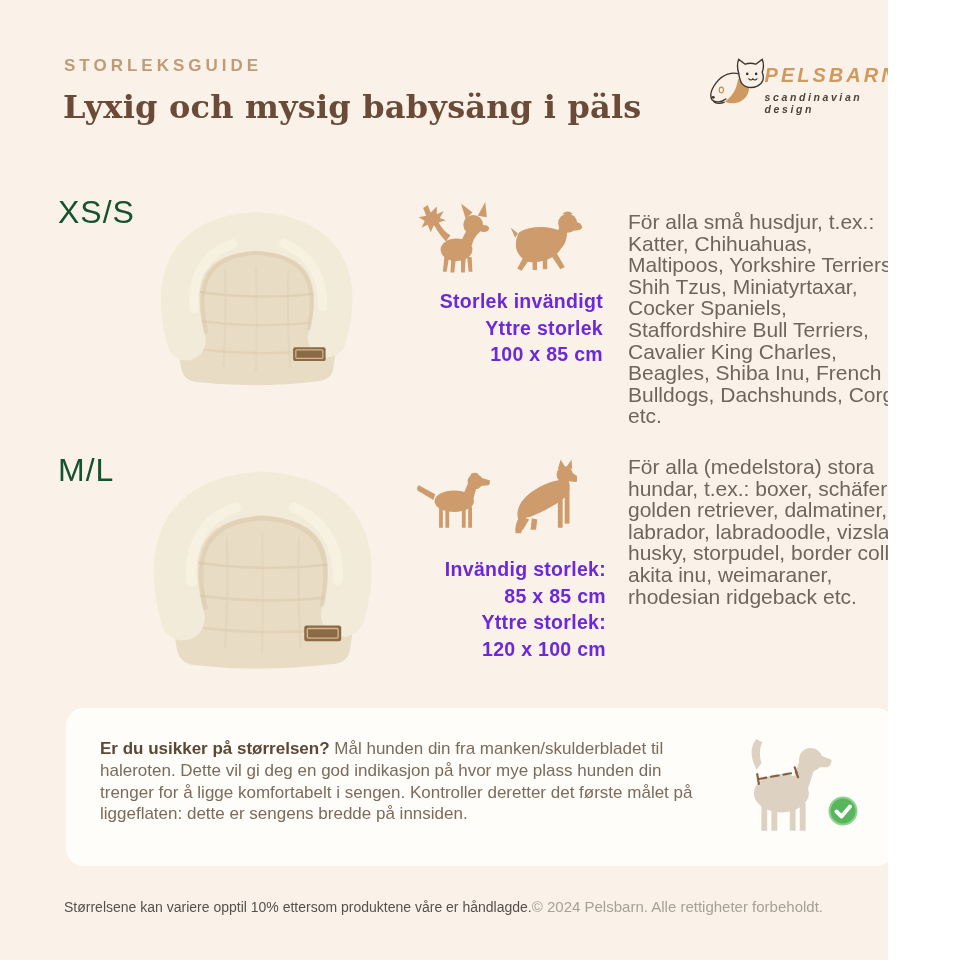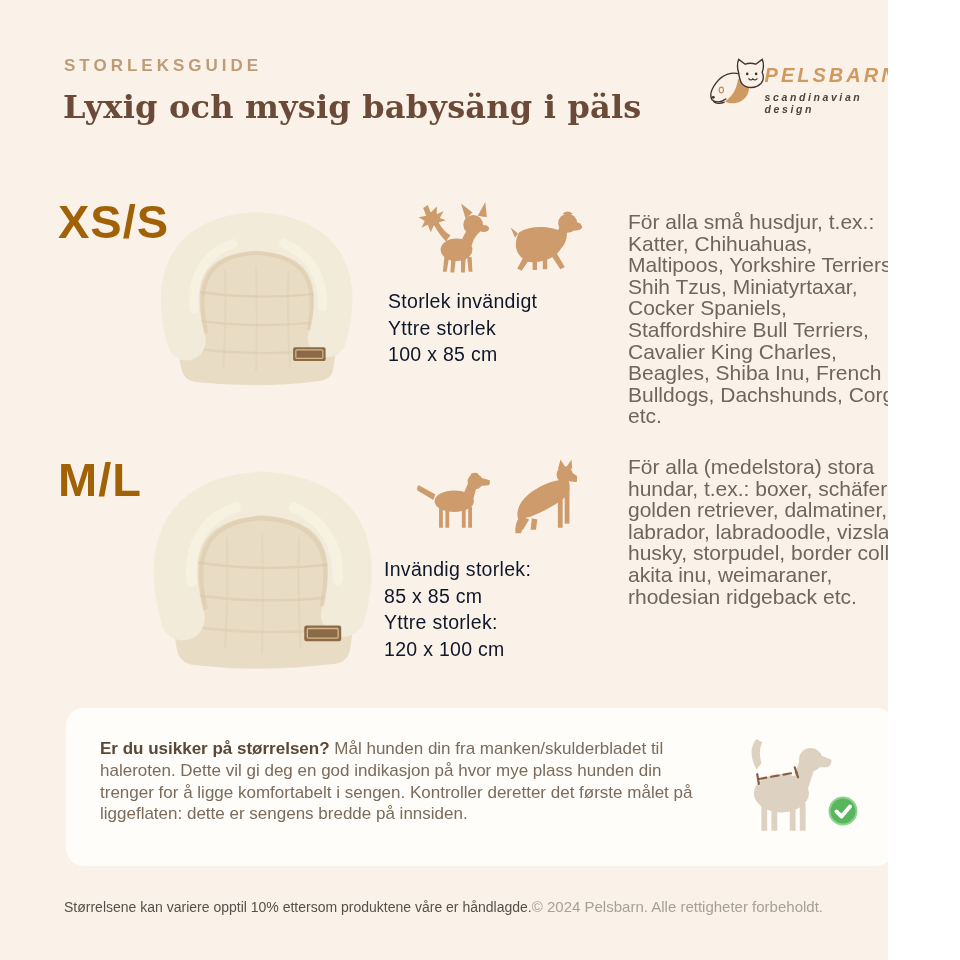--- a/index.html
+++ b/index.html
@@ -14,25 +14,25 @@
 
   
   .logo{position:absolute;left:708px;top:52px;display:flex;align-items:flex-start;}
   .logo-mark{width:62px;height:60px;}
   .logo-text{margin-top:12px;position:relative;font-style:italic;}
   .brand{font-size:20px;font-weight:800;letter-spacing:3px;color:#d0995e;}
   .tagline{font-size:10.5px;letter-spacing:2.6px;color:#4c433b;margin-top:4px;font-weight:600;}
   .sparkle{position:absolute;right:-16px;top:-12px;width:20px;height:18px;}
 
   
-  .size-label{position:absolute;font-size:47px;font-weight:700;color:#a16207;letter-spacing:1px;}
+  .size-label{position:absolute;font-size:32px;font-weight:400;color:#14532d;letter-spacing:1px;}
   .bed{position:absolute;}
   .dog-icons{position:absolute;display:flex;align-items:flex-end;}
-  .size-text{position:absolute;text-align:left;font-size:19.5px;font-weight:400;
-    color:#0f172a;line-height:26.5px;letter-spacing:.3px;}
+  .size-text{position:absolute;text-align:right;font-size:19.5px;font-weight:700;
+    color:#6d28d9;line-height:26.5px;letter-spacing:.3px;}
   .desc{position:absolute;margin:0;font-size:21px;line-height:21.6px;color:#6e665d;}
 
   
   .tip-box{position:absolute;left:66px;top:708px;width:828px;height:158px;
     background:#fffdf9;border-radius:18px;}
   .tip-text{position:absolute;left:34px;top:30px;width:612px;margin:0;font-size:17px;
     line-height:21.8px;color:#7b6b5c;}
   .tip-text b{color:#5b4836;font-weight:700;}
   .tip-dog{position:absolute;left:672px;top:24px;width:96px;height:104px;}
   .tip-check{position:absolute;left:762px;top:88px;width:30px;height:30px;}

